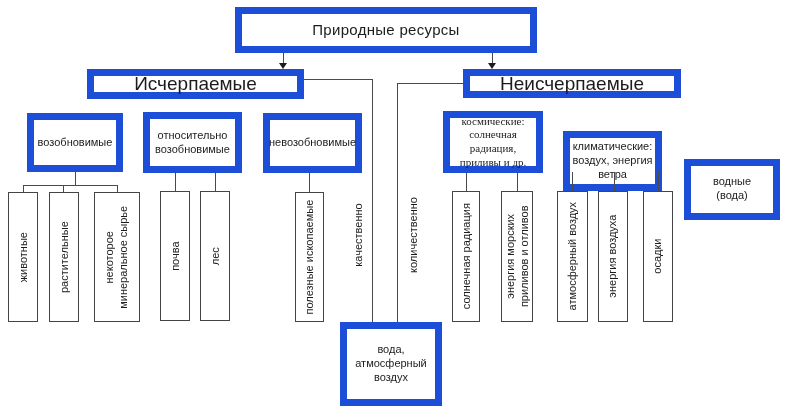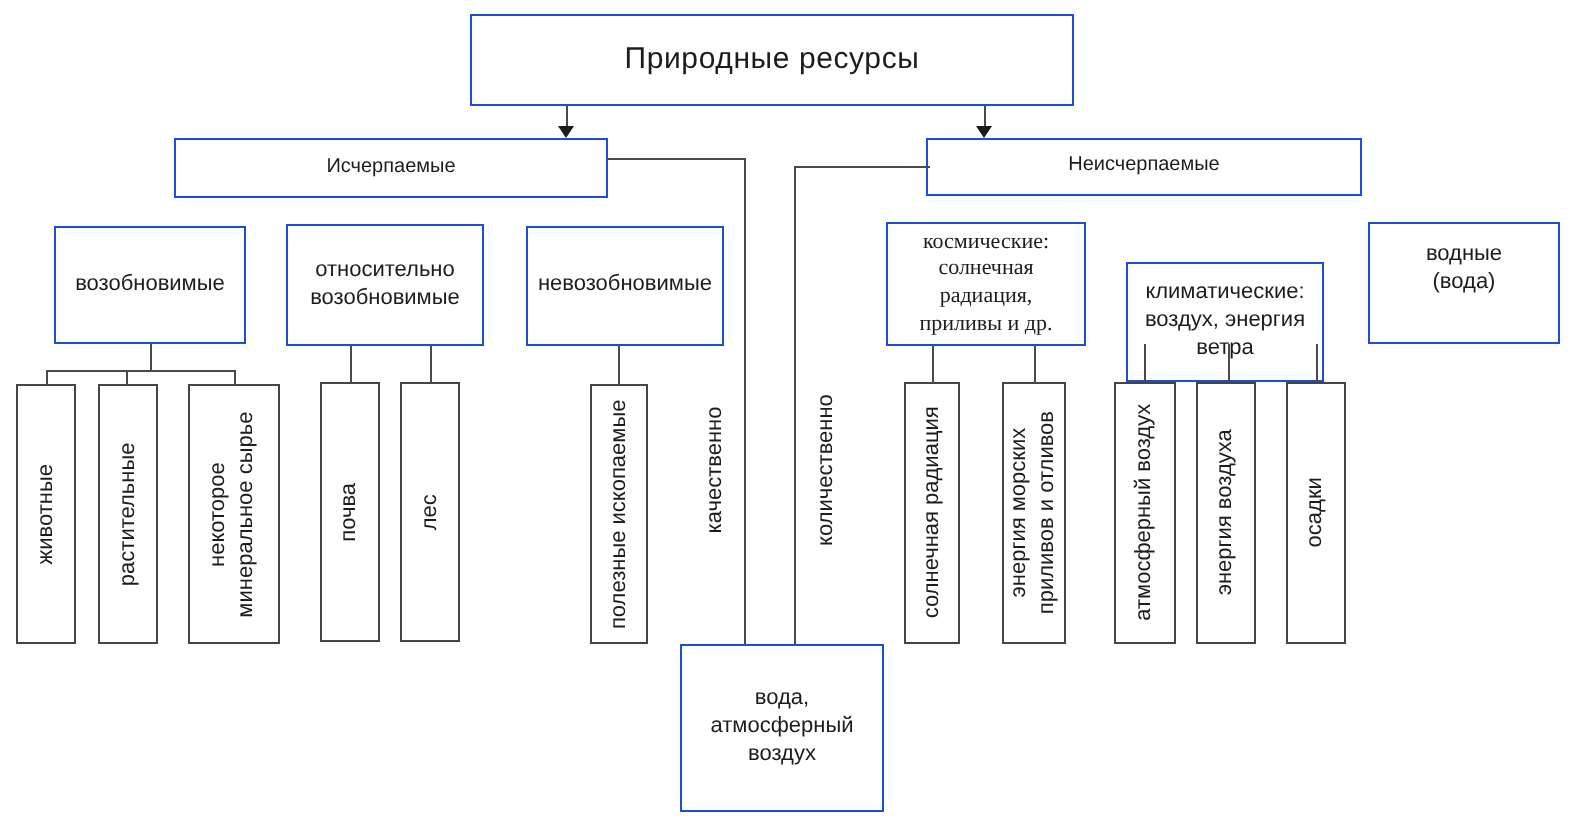--- a/index.html
+++ b/index.html
@@ -1,29 +1,29 @@
 <!DOCTYPE html>
 <html><head>
 <meta charset="utf-8">
 <style>
   html,body{margin:0;padding:0;background:#ffffff;}
   .canvas{
     position:relative;width:786px;height:410px;background:#ffffff;
     font-family:"Liberation Sans", sans-serif;color:#1c1c1c;overflow:hidden;
   }
   .box{
-    position:absolute;border:1px solid #1d4ed8;background:#fff;
+    position:absolute;border:7px solid #1d4ed8;background:#fff;
     display:flex;align-items:center;justify-content:center;
     box-sizing:border-box;text-align:center;
   }
   .box .txt{white-space:pre-line;line-height:1.25;}
   .lvl1{font-size:15px;letter-spacing:.3px;}
-  .lvl2{font-size:10px;}
+  .lvl2{font-size:19px;}
   .lvl3{font-size:11px;}
-  .top-align{align-items:flex-start;}
+  .top-align{align-items:flex-start;margin-top:48px;}
   .top-align .txt{padding-top:9px;}
   .vbox{position:absolute;border:1px solid #454545;background:#fff;
     display:flex;align-items:center;justify-content:center;box-sizing:border-box;}
   .vbox .txt{
     transform:rotate(-90deg);white-space:pre;font-size:11px;
     line-height:1.3;text-align:center;
   }
   .vlabel{position:absolute;display:flex;align-items:center;justify-content:center;}
   .vlabel .txt{transform:rotate(-90deg);white-space:nowrap;font-size:11px;}
   .line{position:absolute;background:#4a4a4a;}

